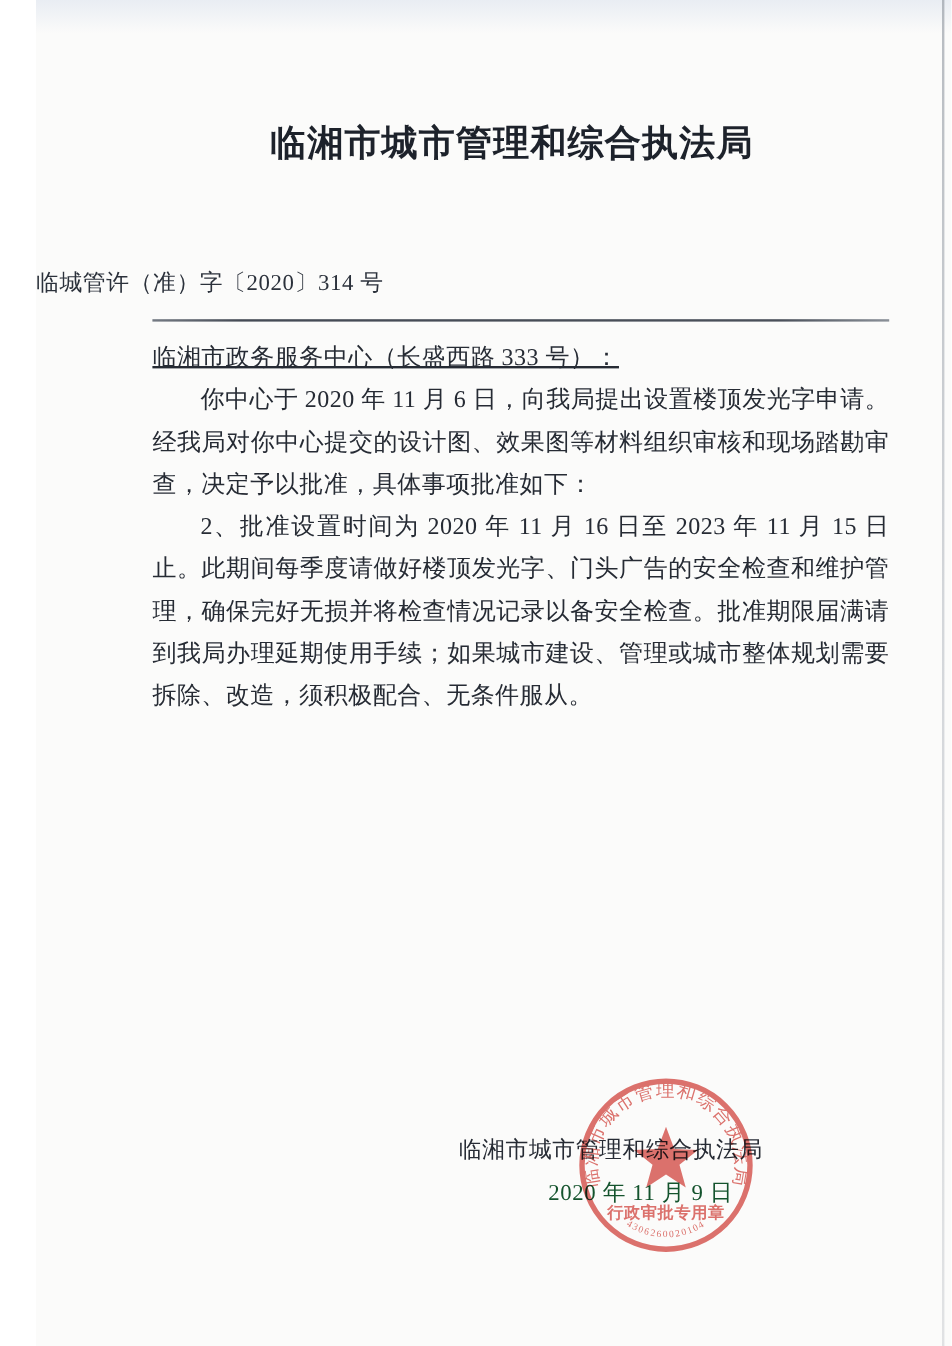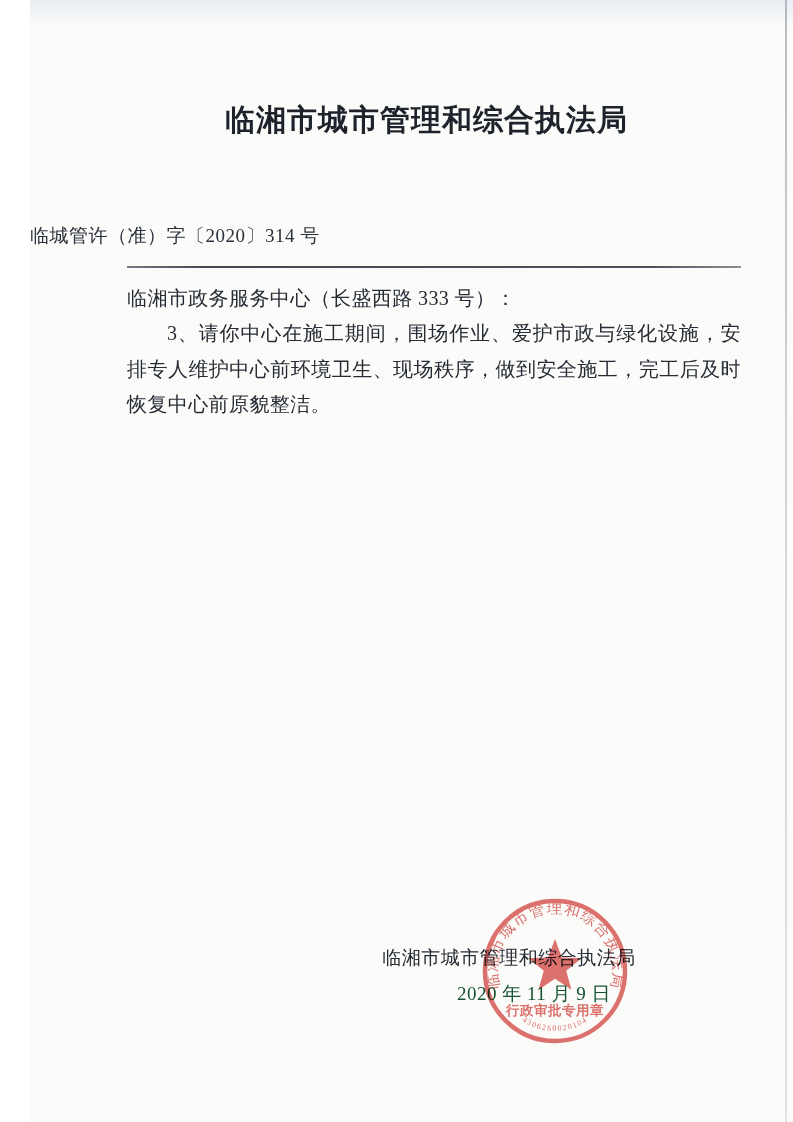--- a/index.html
+++ b/index.html
@@ -46,21 +46,21 @@
   }
   .doc-body{
     position:absolute;top:281px;left:97px;width:614px;
     color:#262b34;
     font-size:20px;
     line-height:35.3px;
     text-align:justify;
     letter-spacing:.4px;
   }
   .doc-body p{margin:0;text-indent:2em;}
-  .doc-body p.recipient{text-indent:0;}
+  .doc-body p.recipient{text-indent:0;text-decoration:underline;}
   .sig-issuer{
     position:absolute;top:945px;left:479px;transform:translateX(-50%);
     white-space:nowrap;
     color:#262b34;font-size:19px;letter-spacing:.5px;
   }
   .sig-date{
     position:absolute;top:981px;left:504px;transform:translateX(-50%);
     white-space:nowrap;
     color:#14532d;font-size:19px;letter-spacing:.5px;
   }
@@ -84,21 +84,22 @@
   <div class="title-block">
     <div>临湘市城市管理和综合执法局</div>
   </div>
 
   <div class="doc-number">临城管许（准）字〔2020〕314 号</div>
 
   <div class="separator"></div>
 
   <div class="doc-body">
     <p class="recipient">临湘市政务服务中心（长盛西路 333 号）：</p>
-    <p>3、请你中心在施工期间，围场作业、爱护市政与绿化设施，安排专人维护中心前环境卫生、现场秩序，做到安全施工，完工后及时恢复中心前原貌整洁。</p>
+    <p>你中心于 2020 年 11 月 6 日，向我局提出设置楼顶发光字申请。经我局对你中心提交的设计图、效果图等材料组织审核和现场踏勘审查，决定予以批准，具体事项批准如下：</p>
+    <p>2、批准设置时间为 2020 年 11 月 16 日至 2023 年 11 月 15 日止。此期间每季度请做好楼顶发光字、门头广告的安全检查和维护管理，确保完好无损并将检查情况记录以备安全检查。批准期限届满请到我局办理延期使用手续；如果城市建设、管理或城市整体规划需要拆除、改造，须积极配合、无条件服从。</p>
   </div>
 
   <div class="sig-issuer">临湘市城市管理和综合执法局</div>
   <div class="sig-date">2020 年 11 月 9 日</div>
 
   <div class="seal">
     <svg viewBox="-80 -80 160 160" xmlns="http://www.w3.org/2000/svg">
       <circle cx="0" cy="0" r="70" fill="none" stroke="#d8544e" stroke-width="4.5"></circle>
       <polygon fill="#d8544e" transform="translate(0,-4)" points="0,-28 6.94,-9.55 26.6,-8.65 11.22,3.65 16.46,22.65 0,11.8 -16.46,22.65 -11.22,3.65 -26.6,-8.65 -6.94,-9.55"></polygon>
       <defs>

